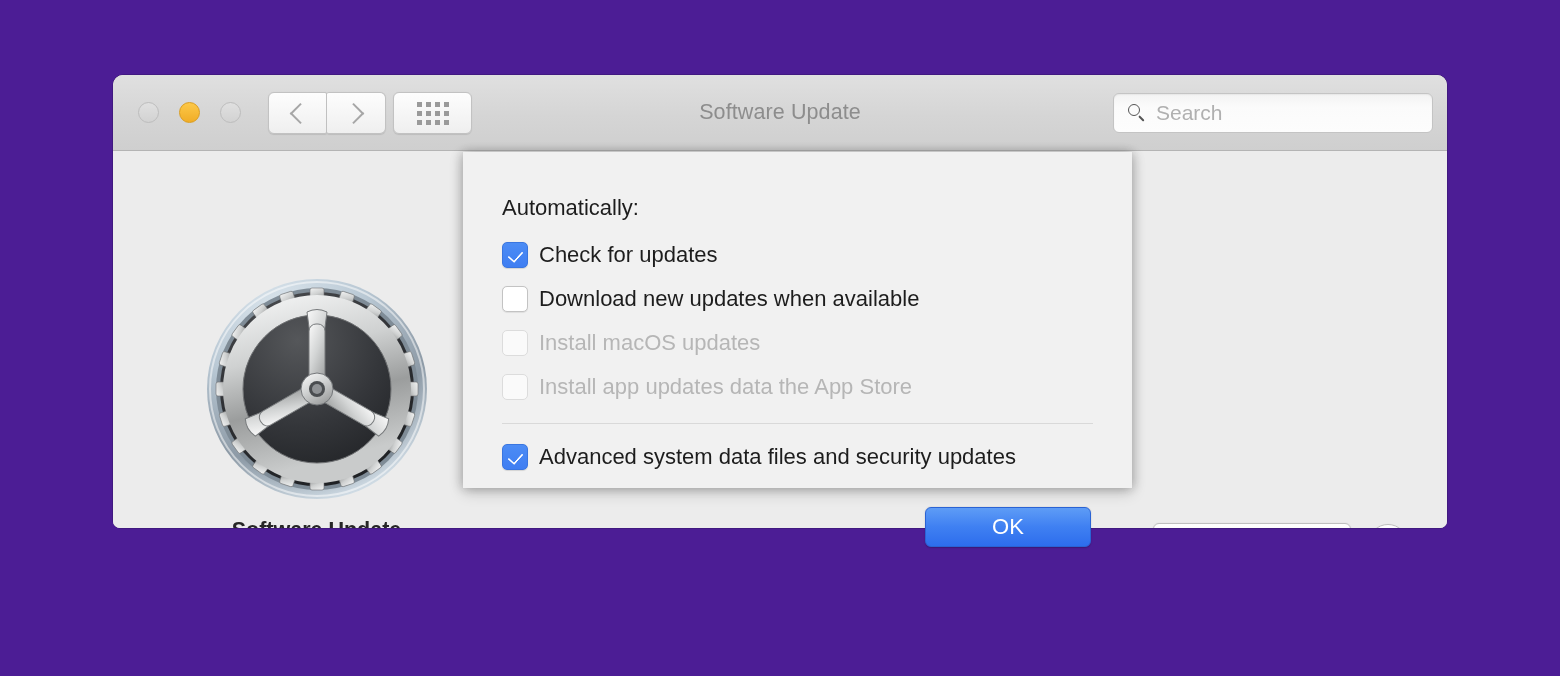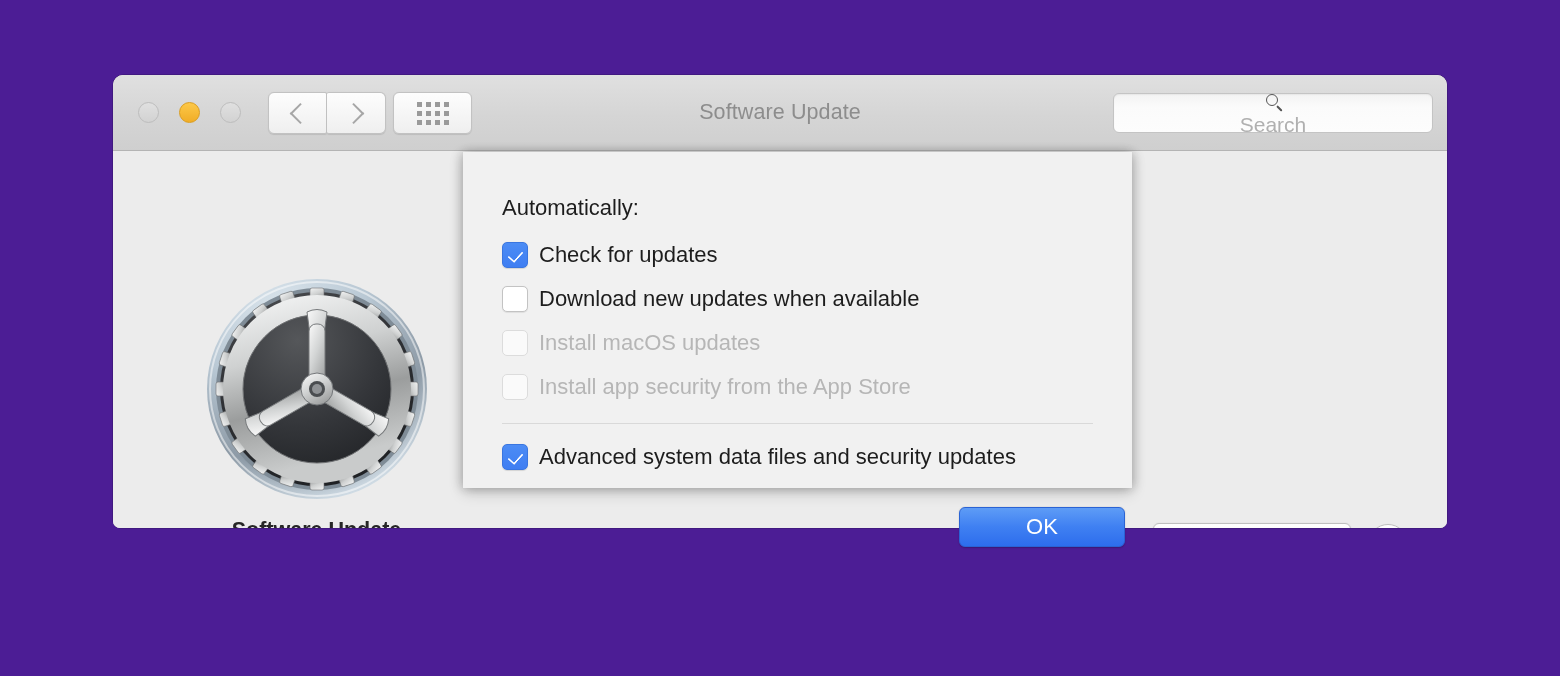--- a/index.html
+++ b/index.html
@@ -132,21 +132,20 @@
     top: 18px;
     width: 320px;
     height: 40px;
     border-radius: 6px;
     background: linear-gradient(to bottom, #f3f3f3, #fbfbfb 35%, #fdfdfd);
     border: 0.5px solid #c4c4c4;
     box-sizing: border-box;
     display: flex;
     align-items: center;
     box-shadow: inset 0 1px 1.5px rgba(0,0,0,0.06);
-    flex-direction: column;
   }
   .search-icon {
     margin-left: 14px;
     margin-right: 9px;
     width: 19px; height: 19px;
     position: relative;
     flex: none;
   }
   .search-icon::before {
     content: "";
@@ -324,21 +323,20 @@
     border-radius: 6px;
     background: linear-gradient(to bottom, #5e9cf6 0%, #3f80f2 50%, #2d6ded 100%);
     border: 0.5px solid #2a63d4;
     box-sizing: border-box;
     box-shadow: 0 0.5px 1.5px rgba(0,0,0,0.22);
     display: flex;
     align-items: center;
     justify-content: center;
     font-size: 22px;
     color: #ffffff;
-    margin-left: 34px;
   }
 </style>
 </head>
 <body>
 
 <div id="root">
 
   <div class="window">
 
     <div class="toolbar">
@@ -483,21 +481,21 @@
       <span class="cb-label">Install macOS updates</span>
     </div>
 
     <div class="cb-row" style="top:132px">
       <span class="checkbox off"></span>
       <span class="cb-label">Download new updates when available</span>
     </div>
 
     <div class="cb-row disabled" style="top:220px">
       <span class="checkbox off dim"></span>
-      <span class="cb-label">Install app security from the App Store</span>
+      <span class="cb-label">Install app updates data the App Store</span>
     </div>
 
     <div class="sheet-sep"></div>
 
     <div class="cb-row" style="top:290px">
       <span class="checkbox on"></span>
       <span class="cb-label">Advanced system data files and security updates</span>
     </div>
 
     <div class="ok-btn">OK</div>

